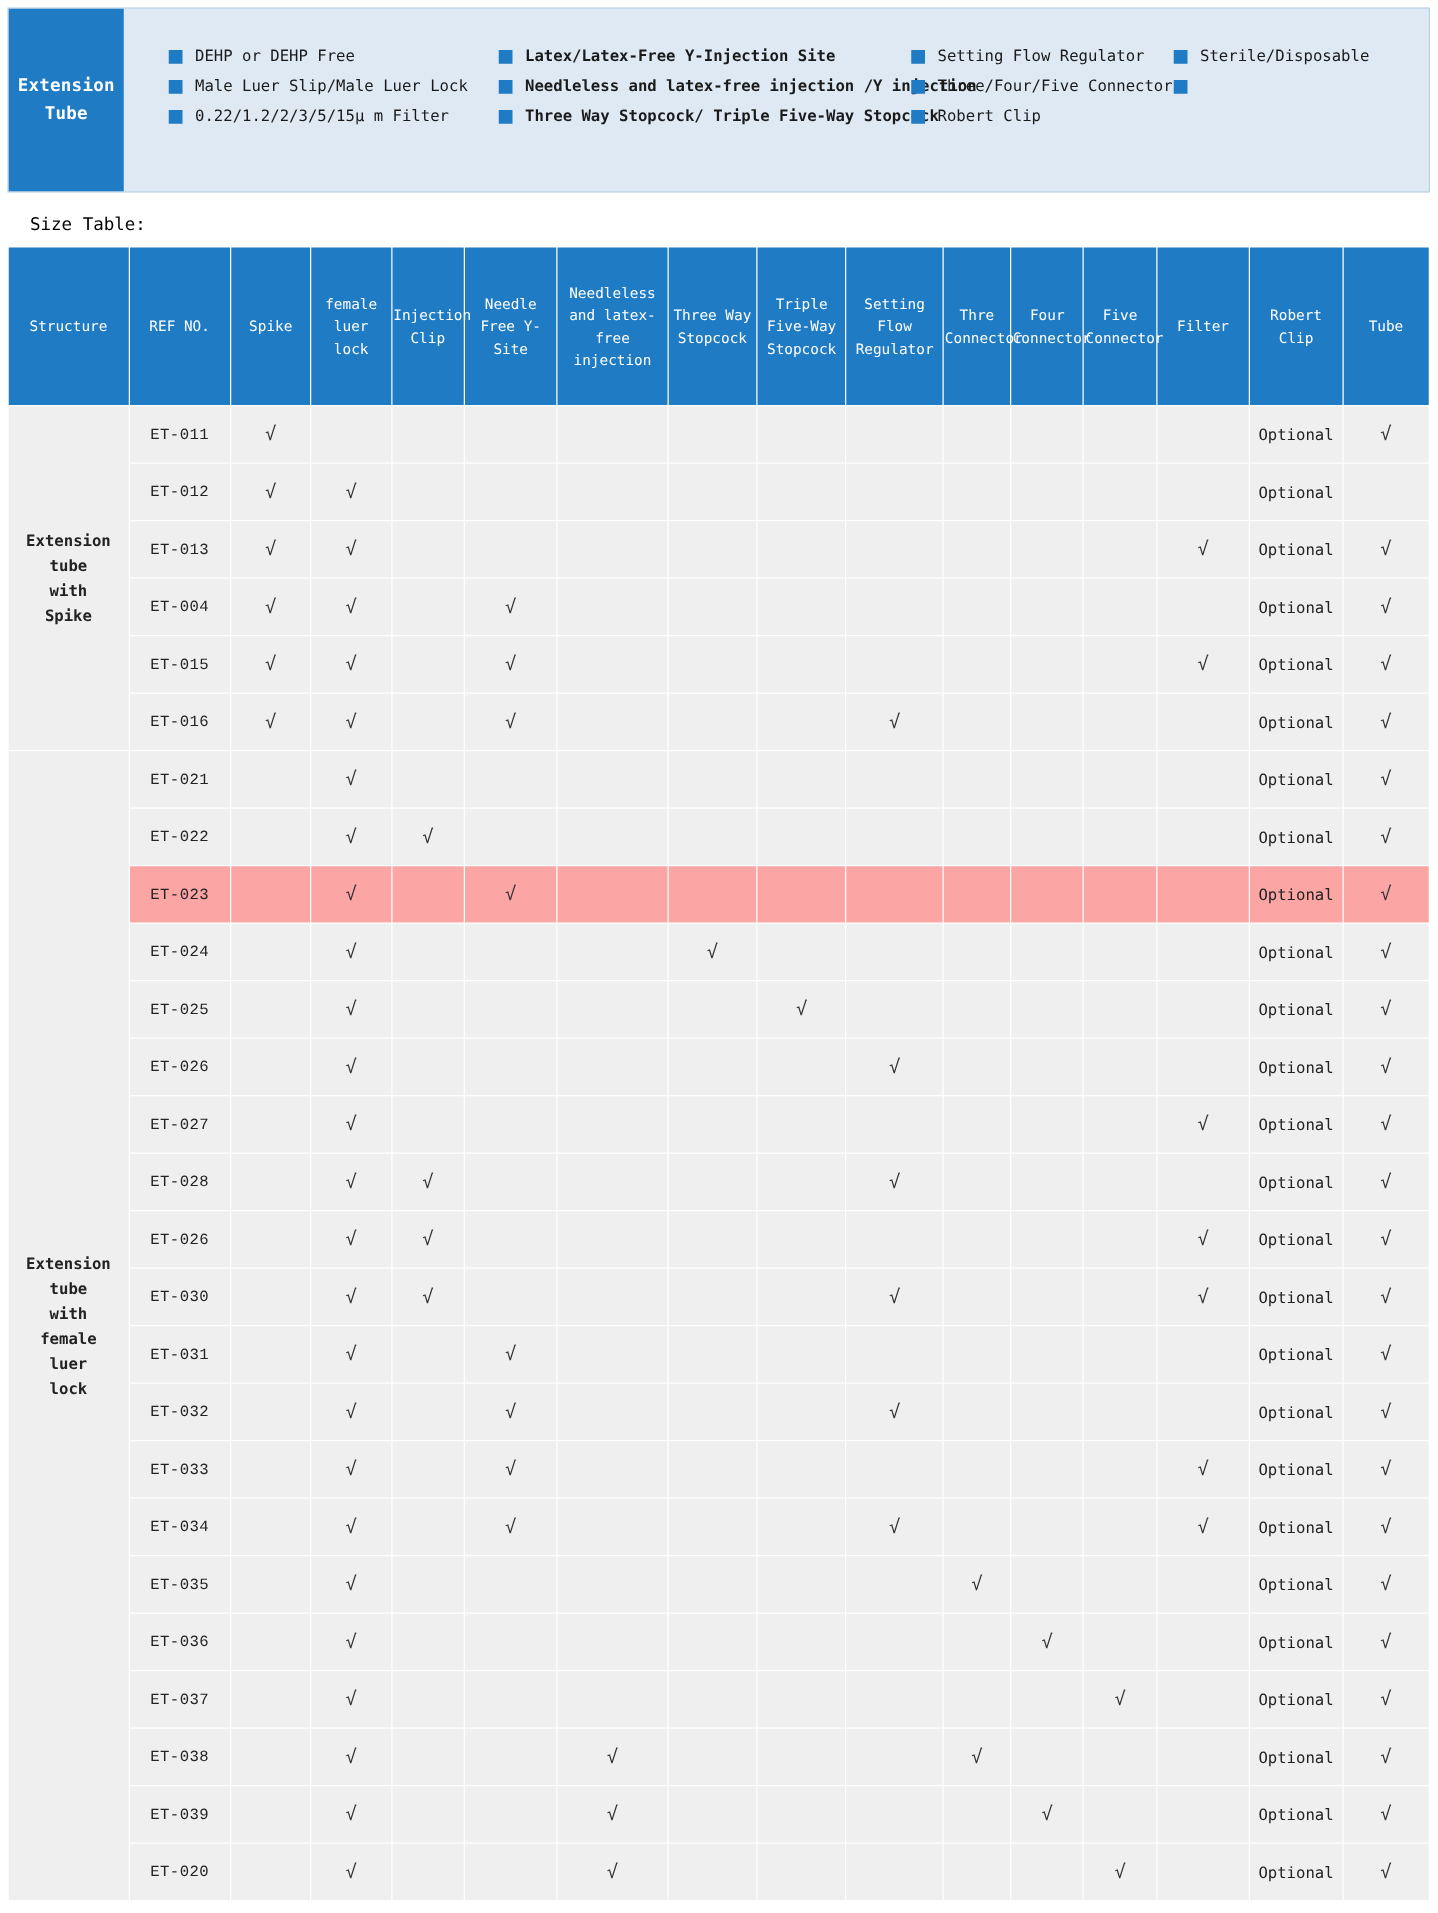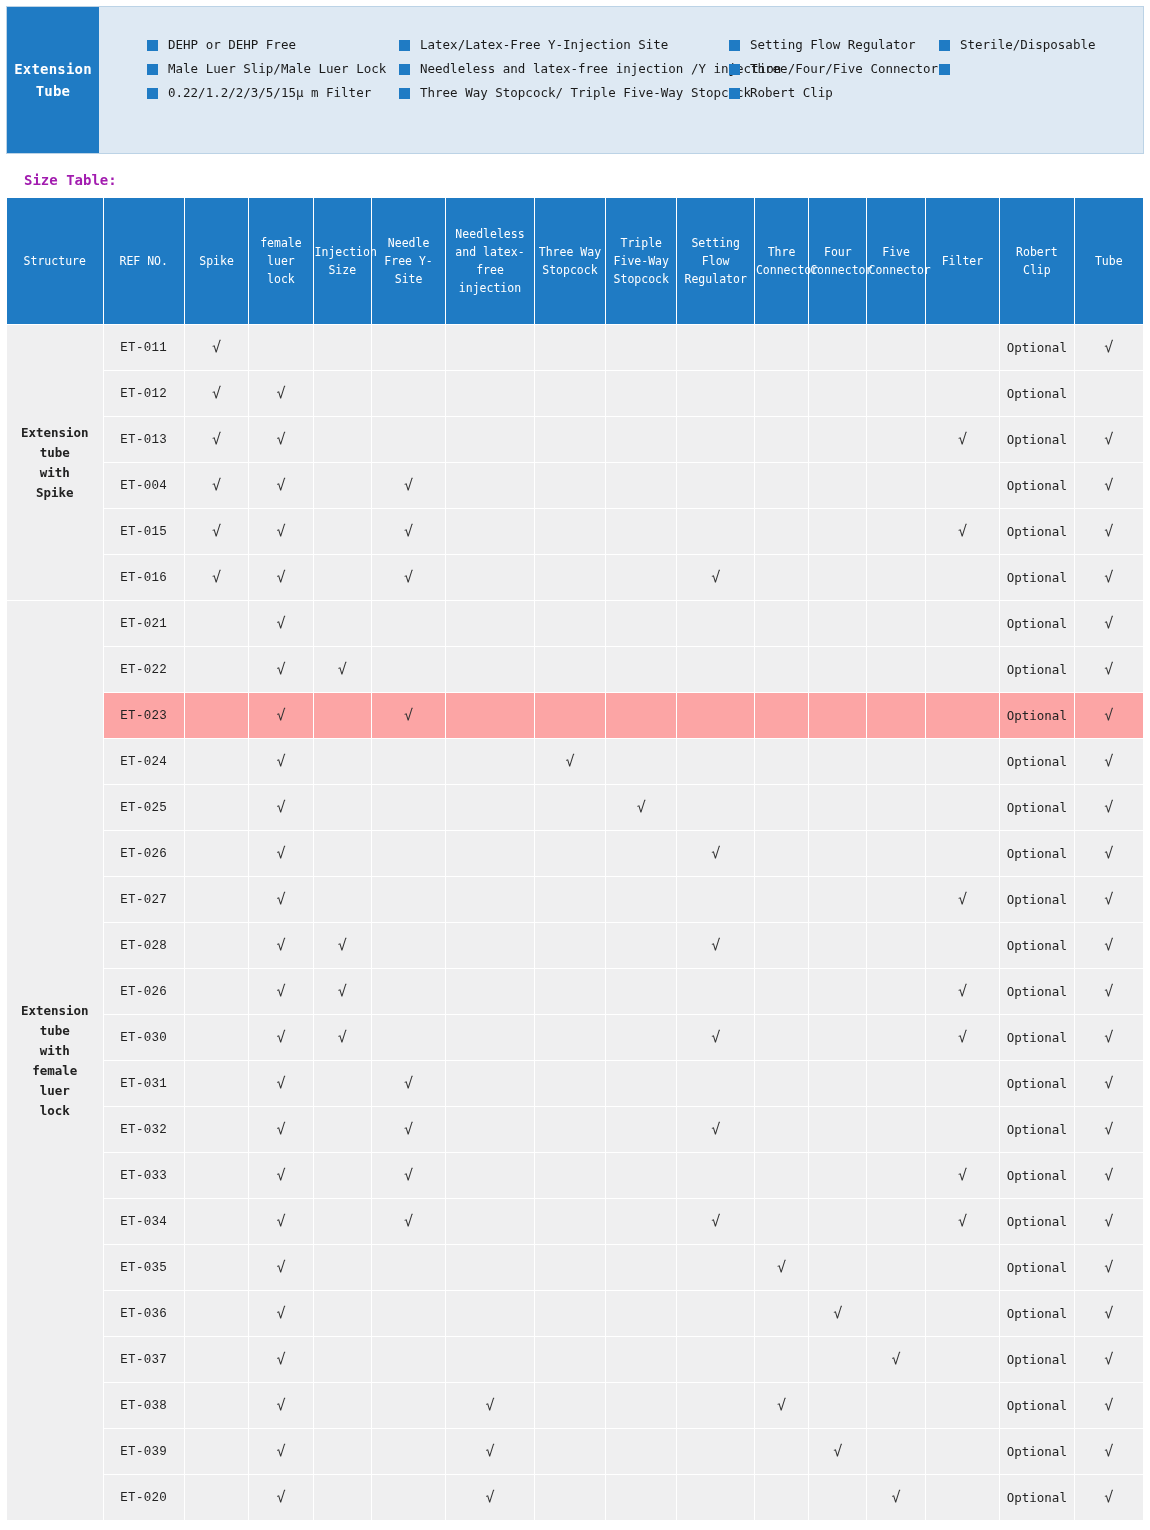--- a/index.html
+++ b/index.html
@@ -34,22 +34,22 @@
     font-weight: bold;
     letter-spacing: .2px;
   }
   .banner-cols {
     flex: 1 1 auto;
     display: flex;
     align-items: flex-start;
     padding-top: 30px;
   }
   .bcol { display: flex; flex-direction: column; }
-  .bcol-1 { width: 300px; padding-left: 48px; }
-  .bcol-2 { width: 330px; }
+  .bcol-1 { width: 300px; padding-left: 36px; }
+  .bcol-2 { width: 330px; font-weight: bold; }
   .bcol-3 { width: 210px; }
   .bcol-4 { width: 190px; text-align: center; }
   .feat {
     display: flex;
     align-items: flex-start;
     height: 24px;
     font-size: 12.5px;
     color: #1a1a1a;
     white-space: nowrap;
   }
@@ -59,22 +59,22 @@
     flex: 0 0 11px;
     margin-top: 3px;
     margin-right: 10px;
   }
   .feat-empty .sq { margin-right: 0; }
 
   
   .caption {
     margin: 18px 0 9px 24px;
     font-size: 14px;
-    font-weight: bold;
-    color: #a21caf;
+    font-weight: normal;
+    color: #000000;
   }
 
   
   .tbl-wrap { padding: 0 6px; }
   table.spec {
     width: 1138px;
     border-collapse: separate;
     border-spacing: 1px;
     background: #ffffff;
     table-layout: fixed;
@@ -198,21 +198,21 @@
         <col style="width:73px">
         <col style="width:73px">
       <col style="width:68px">
     </colgroup>
     <thead>
       <tr>
         <th>Structure</th>
         <th>REF NO.</th>
         <th>Spike</th>
         <th>female luer lock</th>
-        <th>Injection Size</th>
+        <th>Injection Clip</th>
         <th>Needle Free Y-Site</th>
         <th>Needleless and latex-free injection</th>
         <th>Three Way Stopcock</th>
         <th>Triple Five-Way Stopcock</th>
         <th>Setting Flow Regulator</th>
         <th>Thre Connector</th>
         <th>Four Connector</th>
         <th>Five Connector</th>
         <th>Filter</th>
         <th>Robert Clip</th>

